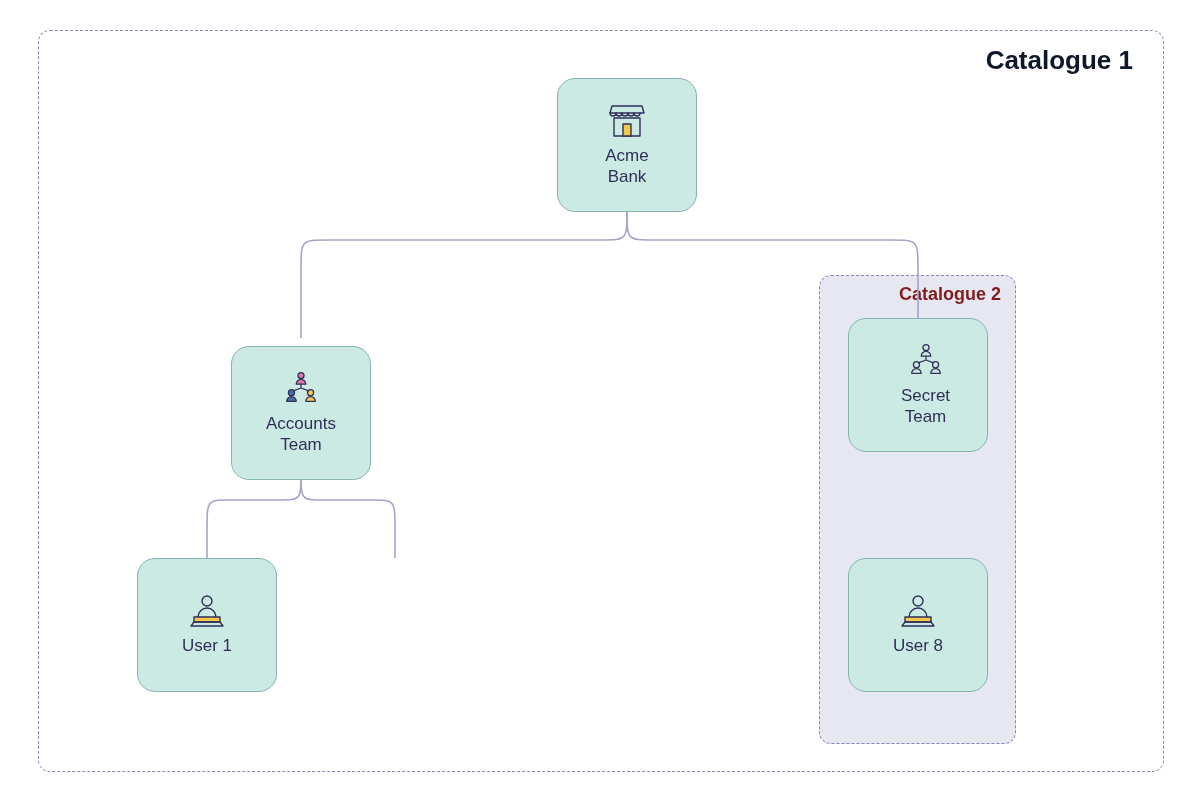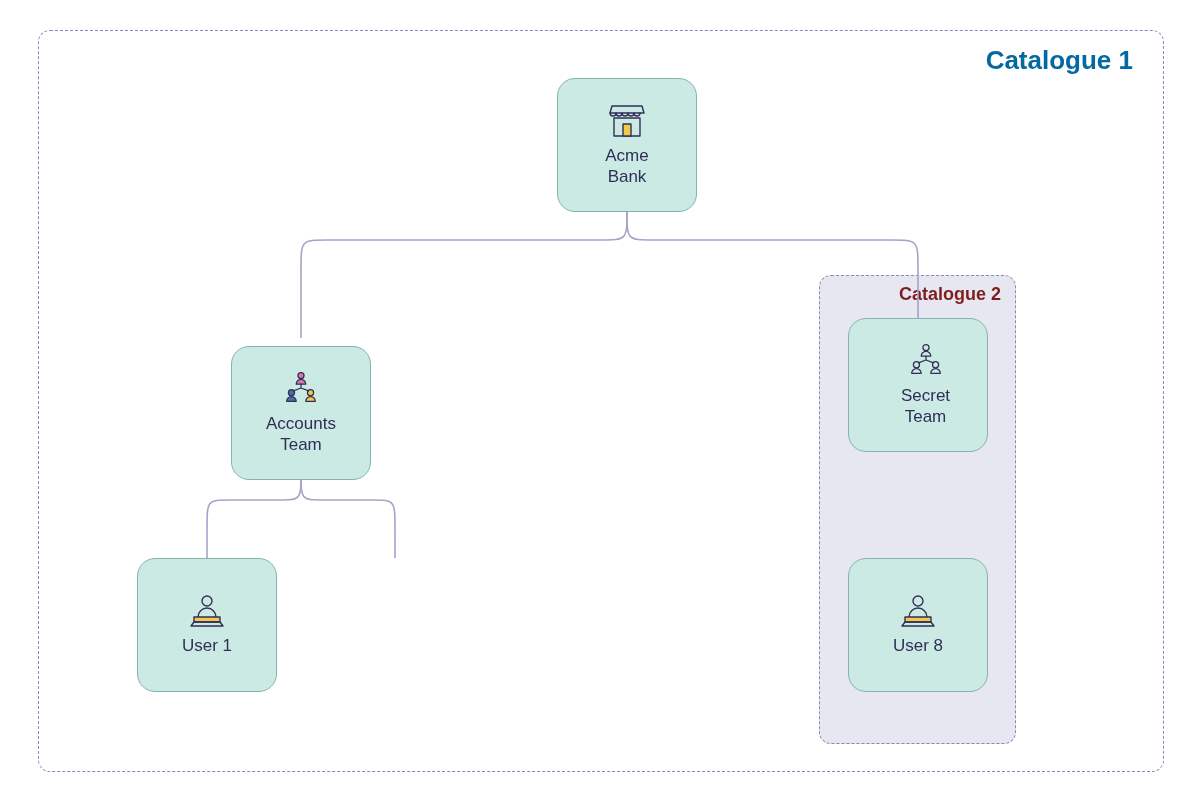--- a/index.html
+++ b/index.html
@@ -26,21 +26,21 @@
     border: 1.5px dashed #8a86b5;
     border-radius: 12px;
     box-sizing: border-box;
   }
   .catalogue-1-title {
     position: absolute;
     right: 30px;
     top: 14px;
     font-size: 26px;
     font-weight: 600;
-    color: #0369a1;
+    color: #0f172a;
   }
   .catalogue-2 {
     position: absolute;
     left: 819px;
     top: 275px;
     width: 197px;
     height: 469px;
     background: #e7e7f2;
     border: 1.5px dashed #8a86b5;
     border-radius: 12px;

